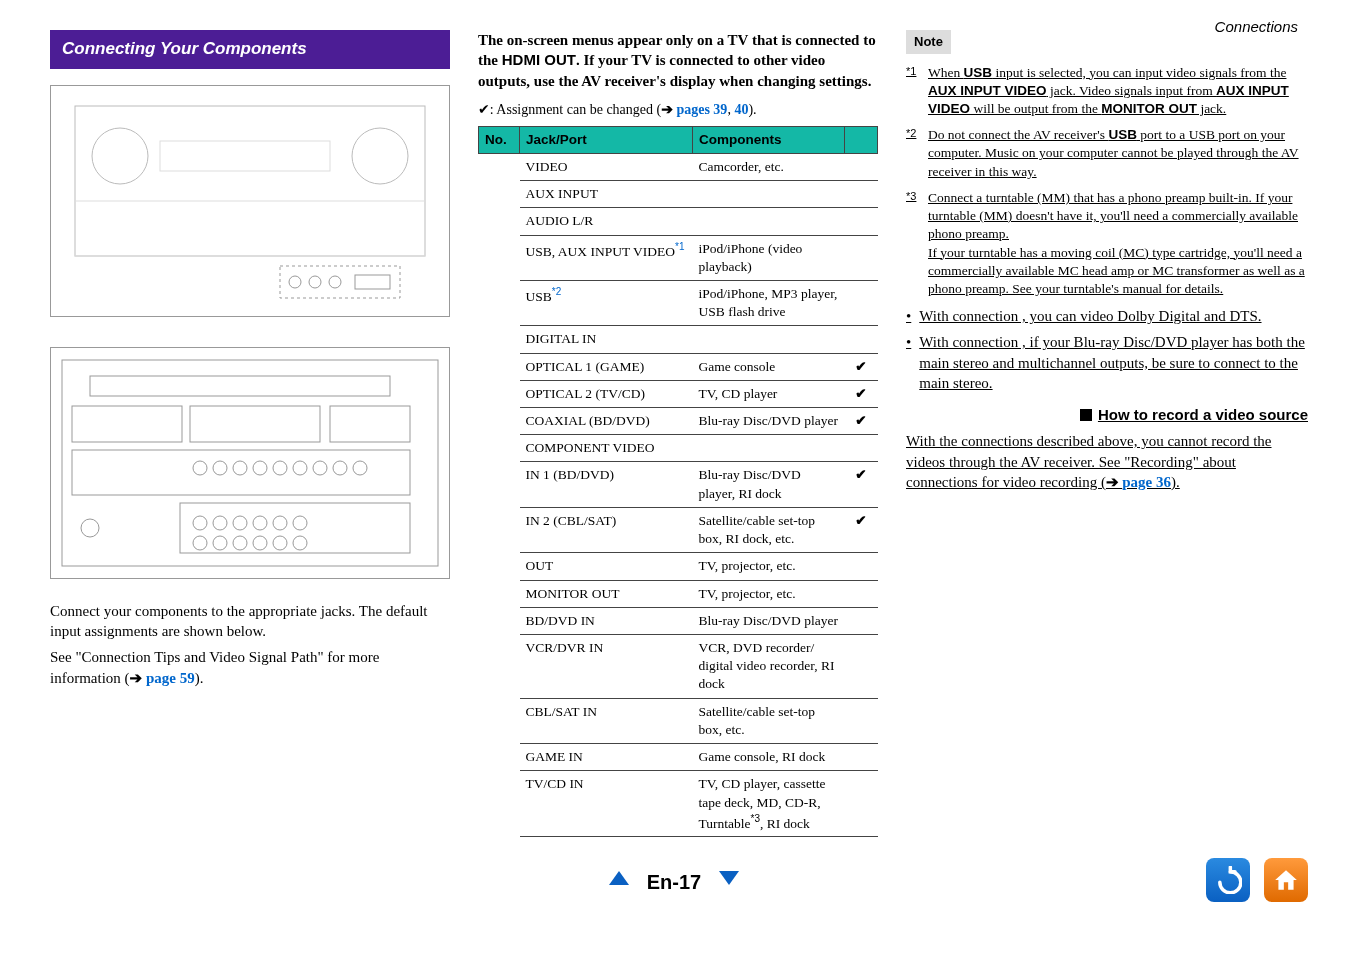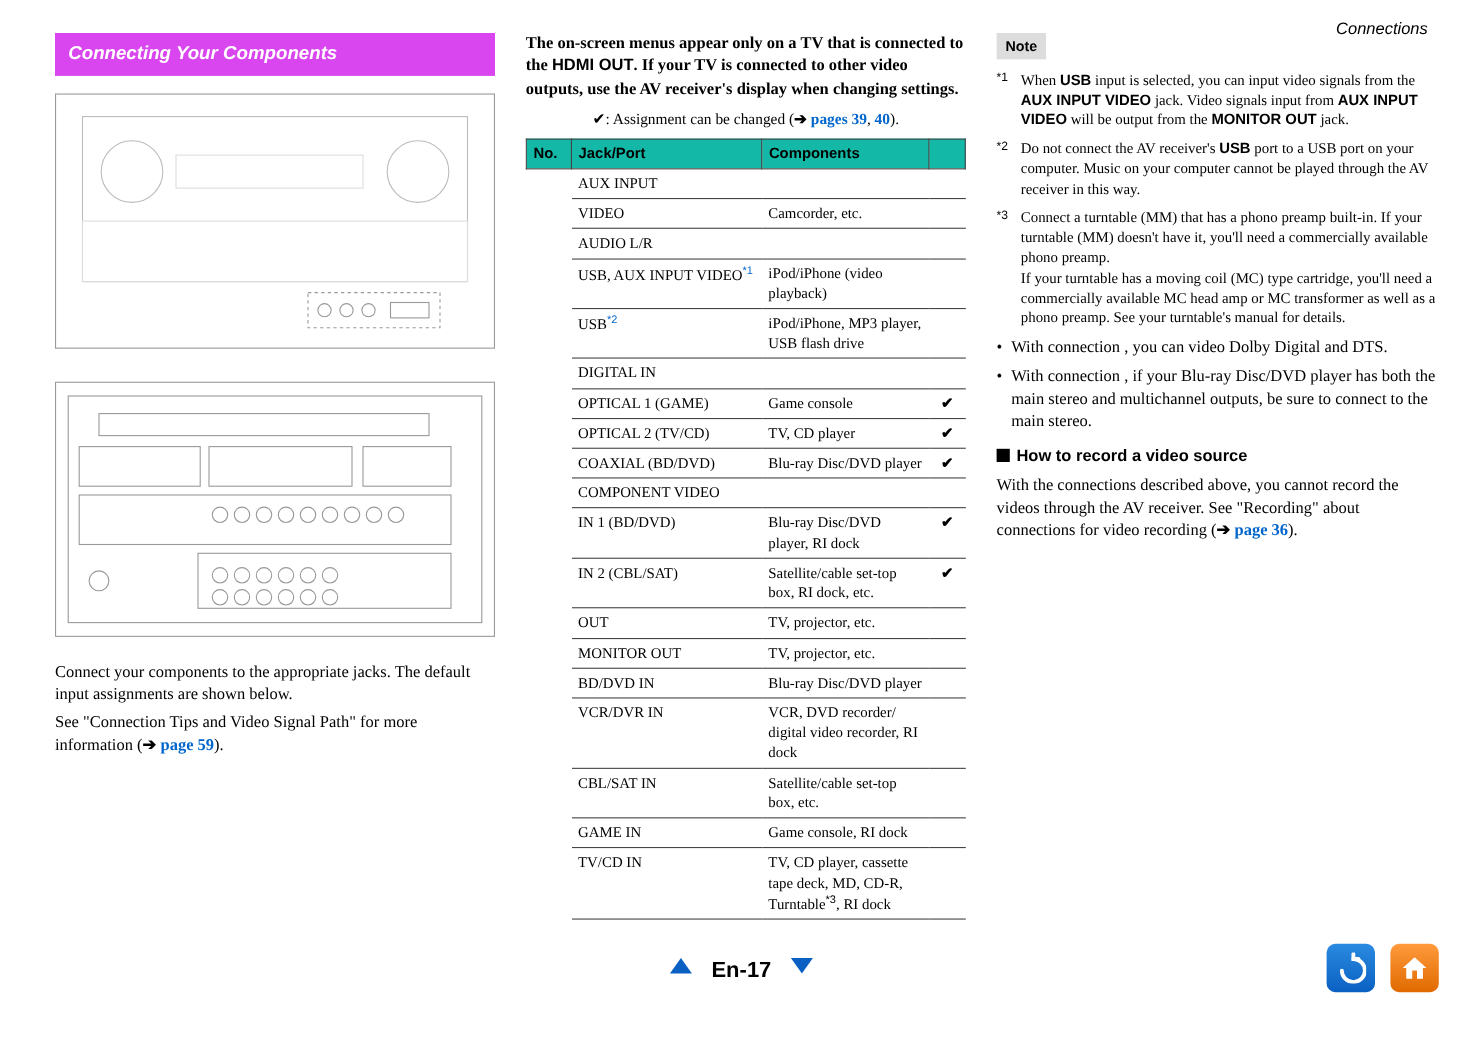--- a/index.html
+++ b/index.html
@@ -2,41 +2,41 @@
 <html><head>
 <meta charset="utf-8">
 <style>
   html,body{margin:0;padding:0;background:#fff;font-family:"Times New Roman",serif;color:#000;}
   .page{width:1348px;height:912px;position:relative;box-sizing:border-box;padding:30px 40px 0 50px;}
   .hdr-right{position:absolute;top:18px;right:50px;font-style:italic;font-family:Arial,sans-serif;font-size:15px;color:#000;}
   .cols{display:flex;gap:28px;}
   .col{font-size:14px;line-height:1.35;}
   .col1{width:400px;}
   .col2{width:400px;}
-  .col3{flex:1;}
-  .section-title{background:#d946ef;color:#fff;font-family:Arial,sans-serif;font-style:italic;font-weight:bold;font-size:17px;padding:8px 12px;margin:0 0 16px 0;}
+  .col3{flex:1;text-decoration:underline;}
+  .section-title{background:#4c1d95;color:#fff;font-family:Arial,sans-serif;font-style:italic;font-weight:bold;font-size:17px;padding:8px 12px;margin:0 0 16px 0;}
   .diagram{border:1px solid #999;height:230px;margin-bottom:30px;display:flex;align-items:center;justify-content:center;color:#bbb;font-family:Arial,sans-serif;font-size:11px;position:relative;}
   .diagram2{border:1px solid #999;height:230px;margin-bottom:22px;display:flex;align-items:center;justify-content:center;color:#bbb;font-family:Arial,sans-serif;font-size:11px;}
   .body-text{font-size:15px;}
   .bold{font-weight:bold;}
   .link{color:#0066cc;font-weight:bold;}
   .arrow{font-weight:bold;}
   table.jacks{border-collapse:collapse;width:100%;font-size:13.5px;margin-top:6px;}
   table.jacks th{background:#14b8a6;font-family:Arial,sans-serif;font-weight:bold;text-align:left;padding:4px 6px;border:1px solid #444;}
   table.jacks td{border-top:1px solid #444;border-bottom:1px solid #444;padding:4px 6px;vertical-align:top;}
   table.jacks td.nocell{border-top:none;border-bottom:none;}
   table.jacks td.tickcell{width:18px;text-align:center;font-weight:bold;}
   .intro2{font-weight:bold;font-size:15px;line-height:1.35;margin-bottom:10px;}
-  .assign-line{text-align:center;font-size:14px;margin:8px 0 2px 0;}
+  .assign-line{text-align:left;font-size:14px;margin:8px 0 2px 0;}
   .note-box{background:#ddd;font-family:Arial,sans-serif;font-weight:bold;font-size:13px;display:inline-block;padding:3px 8px;margin-bottom:10px;}
   .fn{font-size:13.5px;margin-bottom:8px;display:flex;}
   .fn .fidx{font-family:Arial,sans-serif;font-size:11px;color:#000;margin-right:6px;min-width:16px;}
   .bullet{display:flex;font-size:15px;margin-bottom:6px;}
   .bullet .b{margin-right:8px;}
-  .subhead{font-family:Arial,sans-serif;font-weight:bold;font-size:15px;margin:12px 0 6px 0;}
+  .subhead{font-family:Arial,sans-serif;font-weight:bold;font-size:15px;margin:12px 0 6px 0;text-align:right;}
   .subhead .sq{display:inline-block;width:12px;height:12px;background:#000;vertical-align:middle;margin-right:6px;margin-top:-2px;}
   .footer{position:absolute;left:0;right:0;bottom:18px;display:flex;align-items:flex-start;justify-content:center;}
   .pgno{font-family:Arial,sans-serif;font-weight:bold;font-size:20px;}
   .tri{display:inline-block;width:0;height:0;}
   .tri.up{border-left:10px solid transparent;border-right:10px solid transparent;border-bottom:14px solid #0a60c2;margin-right:18px;}
   .tri.down{border-left:10px solid transparent;border-right:10px solid transparent;border-top:14px solid #0a60c2;margin-left:18px;}
   .corner-icons{position:absolute;right:40px;bottom:10px;display:flex;gap:14px;align-items:center;}
   .icon-back{width:44px;height:44px;border-radius:8px;background:linear-gradient(#2a8ae0,#0a60c2);display:flex;align-items:center;justify-content:center;color:#fff;}
   .icon-home{width:44px;height:44px;border-radius:8px;background:linear-gradient(#ff9a3c,#e06a00);display:flex;align-items:center;justify-content:center;color:#fff;}
   .sup{font-family:Arial,sans-serif;font-size:10px;color:#0066cc;vertical-align:super;}
@@ -120,27 +120,27 @@
       <table class="jacks">
         <tbody>
             <tr>
           <th style="width:28px">No.</th>
           <th style="width:160px">Jack/Port</th>
           <th>Components</th>
           <th style="width:20px"></th>
         </tr>
         <tr>
               <td class="nocell"></td>
-              <td colspan="2">AUX INPUT</td>
-              <td class="tickcell"></td>
-            </tr>
-        <tr>
-              <td class="nocell"></td>
               <td>VIDEO</td>
               <td>Camcorder, etc.</td>
+              <td class="tickcell"></td>
+            </tr>
+        <tr>
+              <td class="nocell"></td>
+              <td colspan="2">AUX INPUT</td>
               <td class="tickcell"></td>
             </tr>
         <tr>
               <td class="nocell"></td>
               <td colspan="2">AUDIO L/R</td>
               <td class="tickcell"></td>
             </tr>
         <tr>
               <td class="nocell"></td>
               <td><span>USB, AUX INPUT VIDEO</span><span class="sup">*1</span></td>

